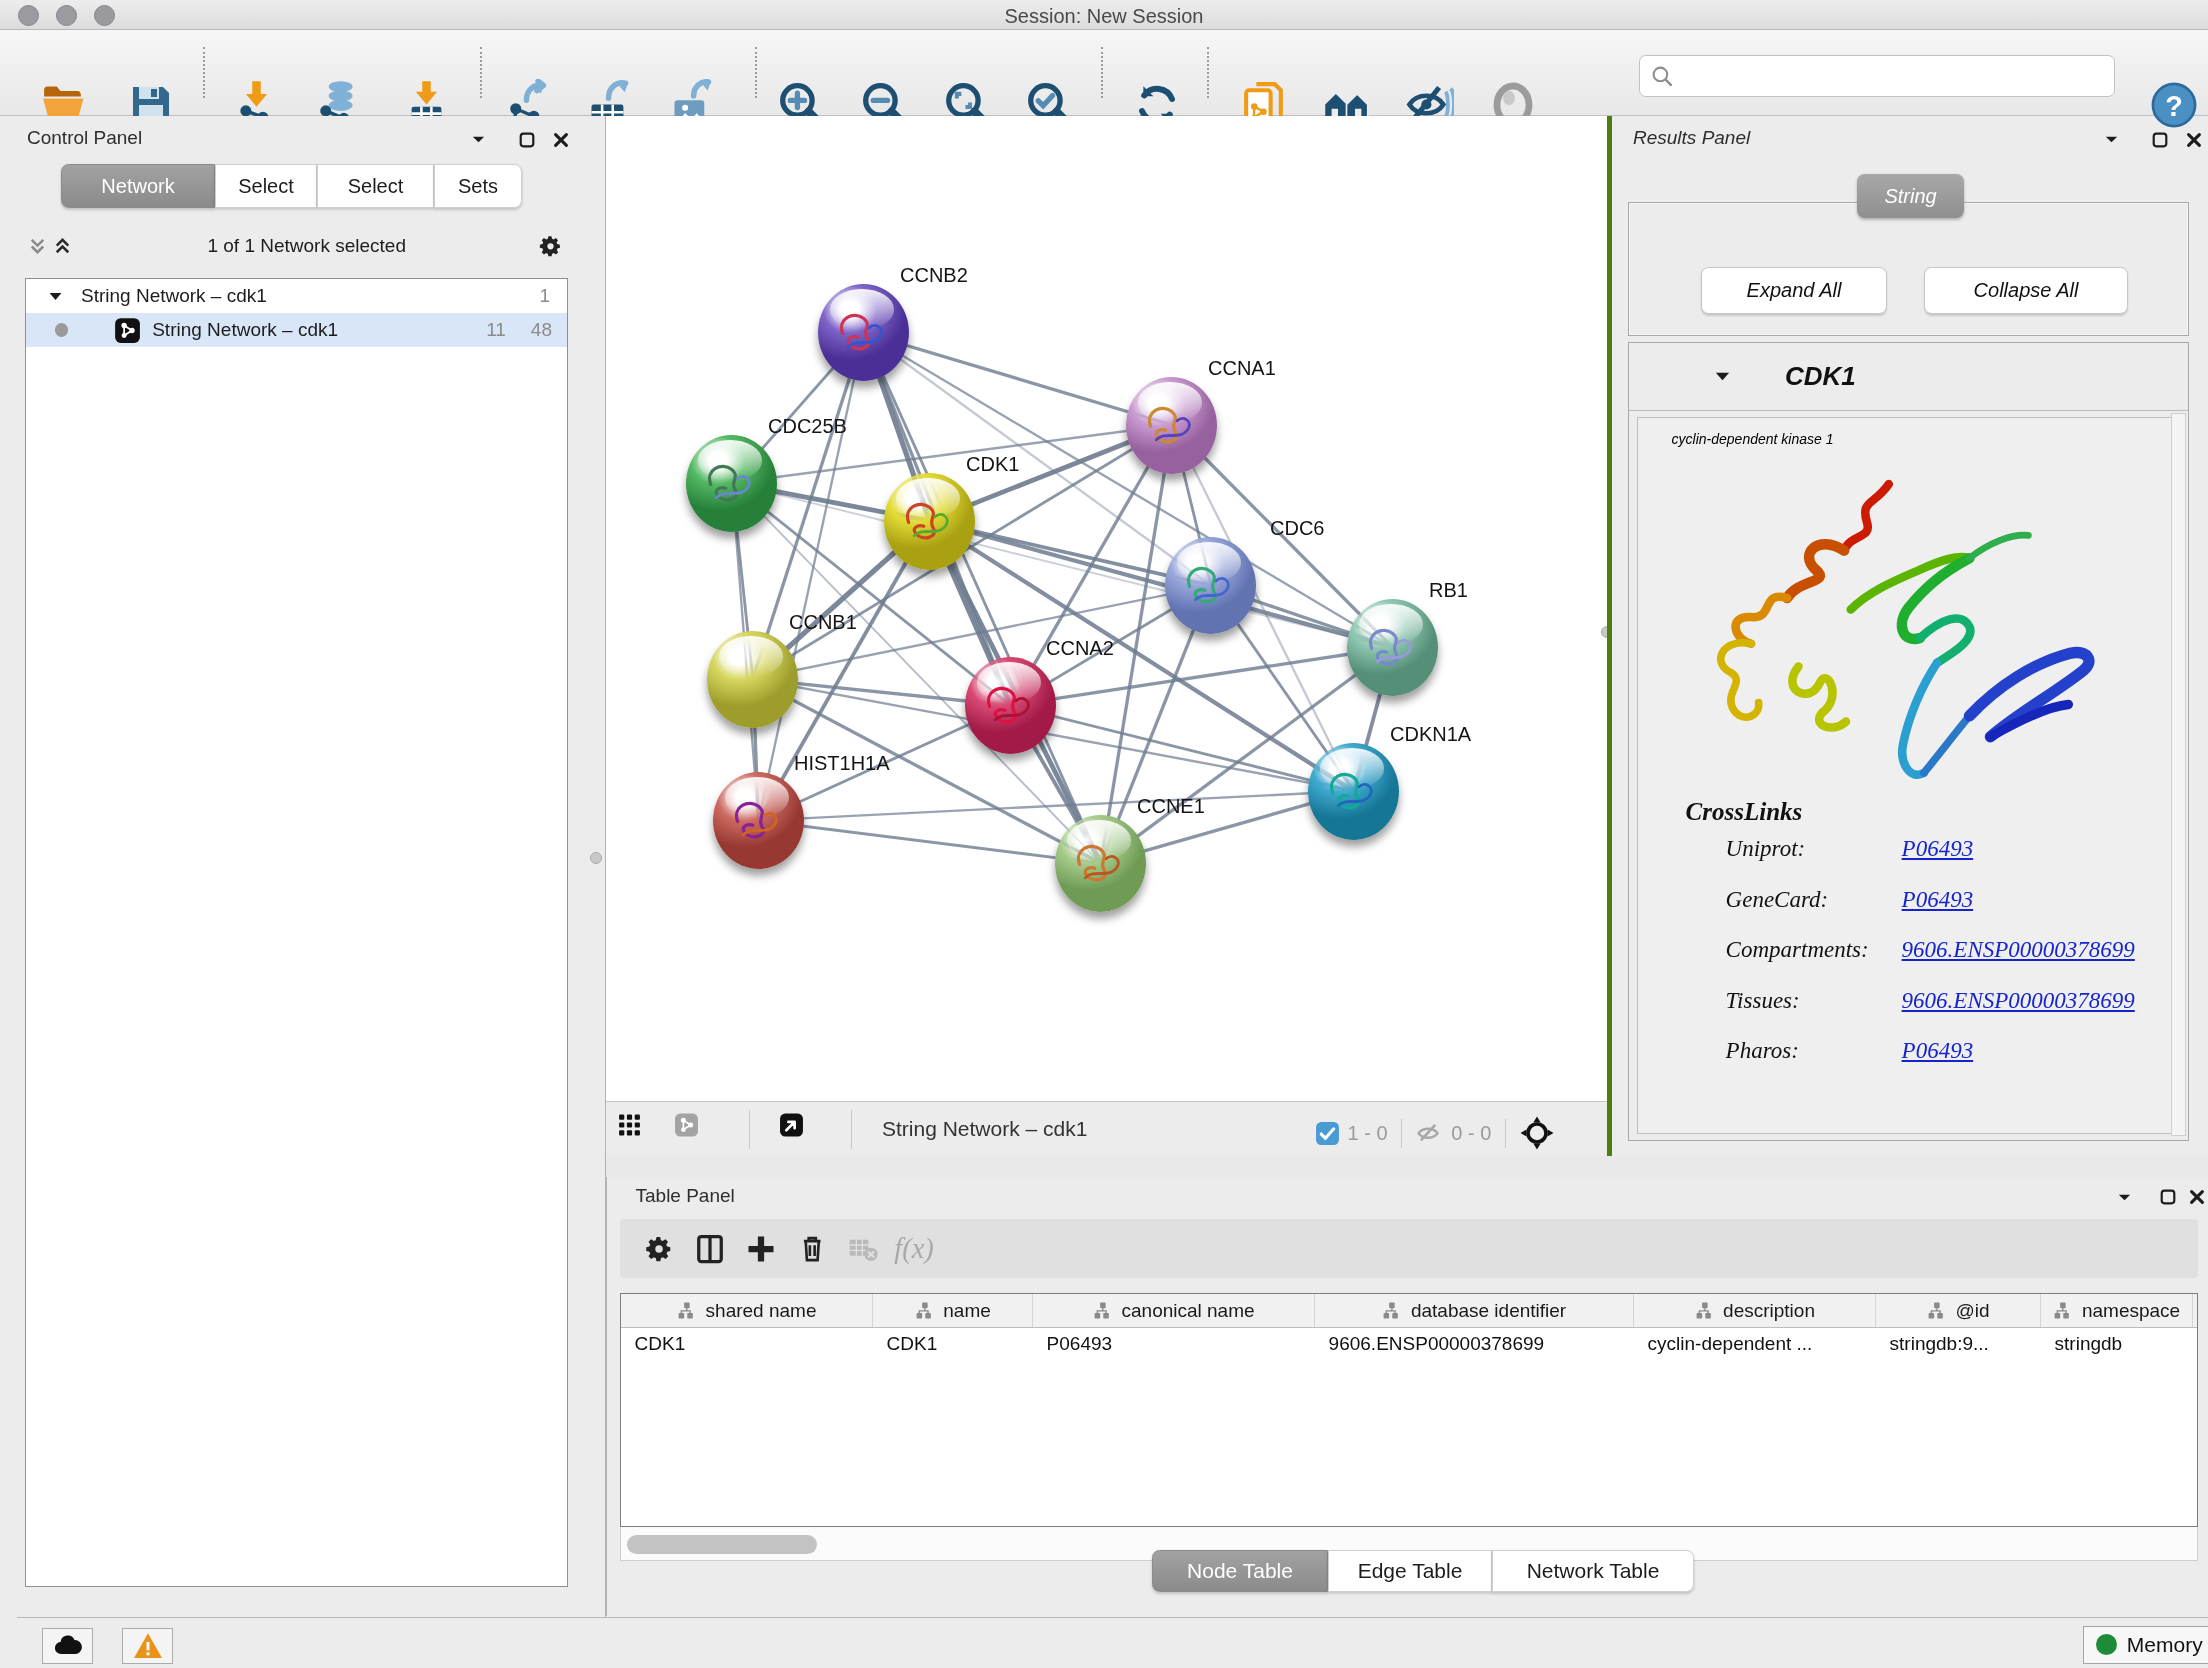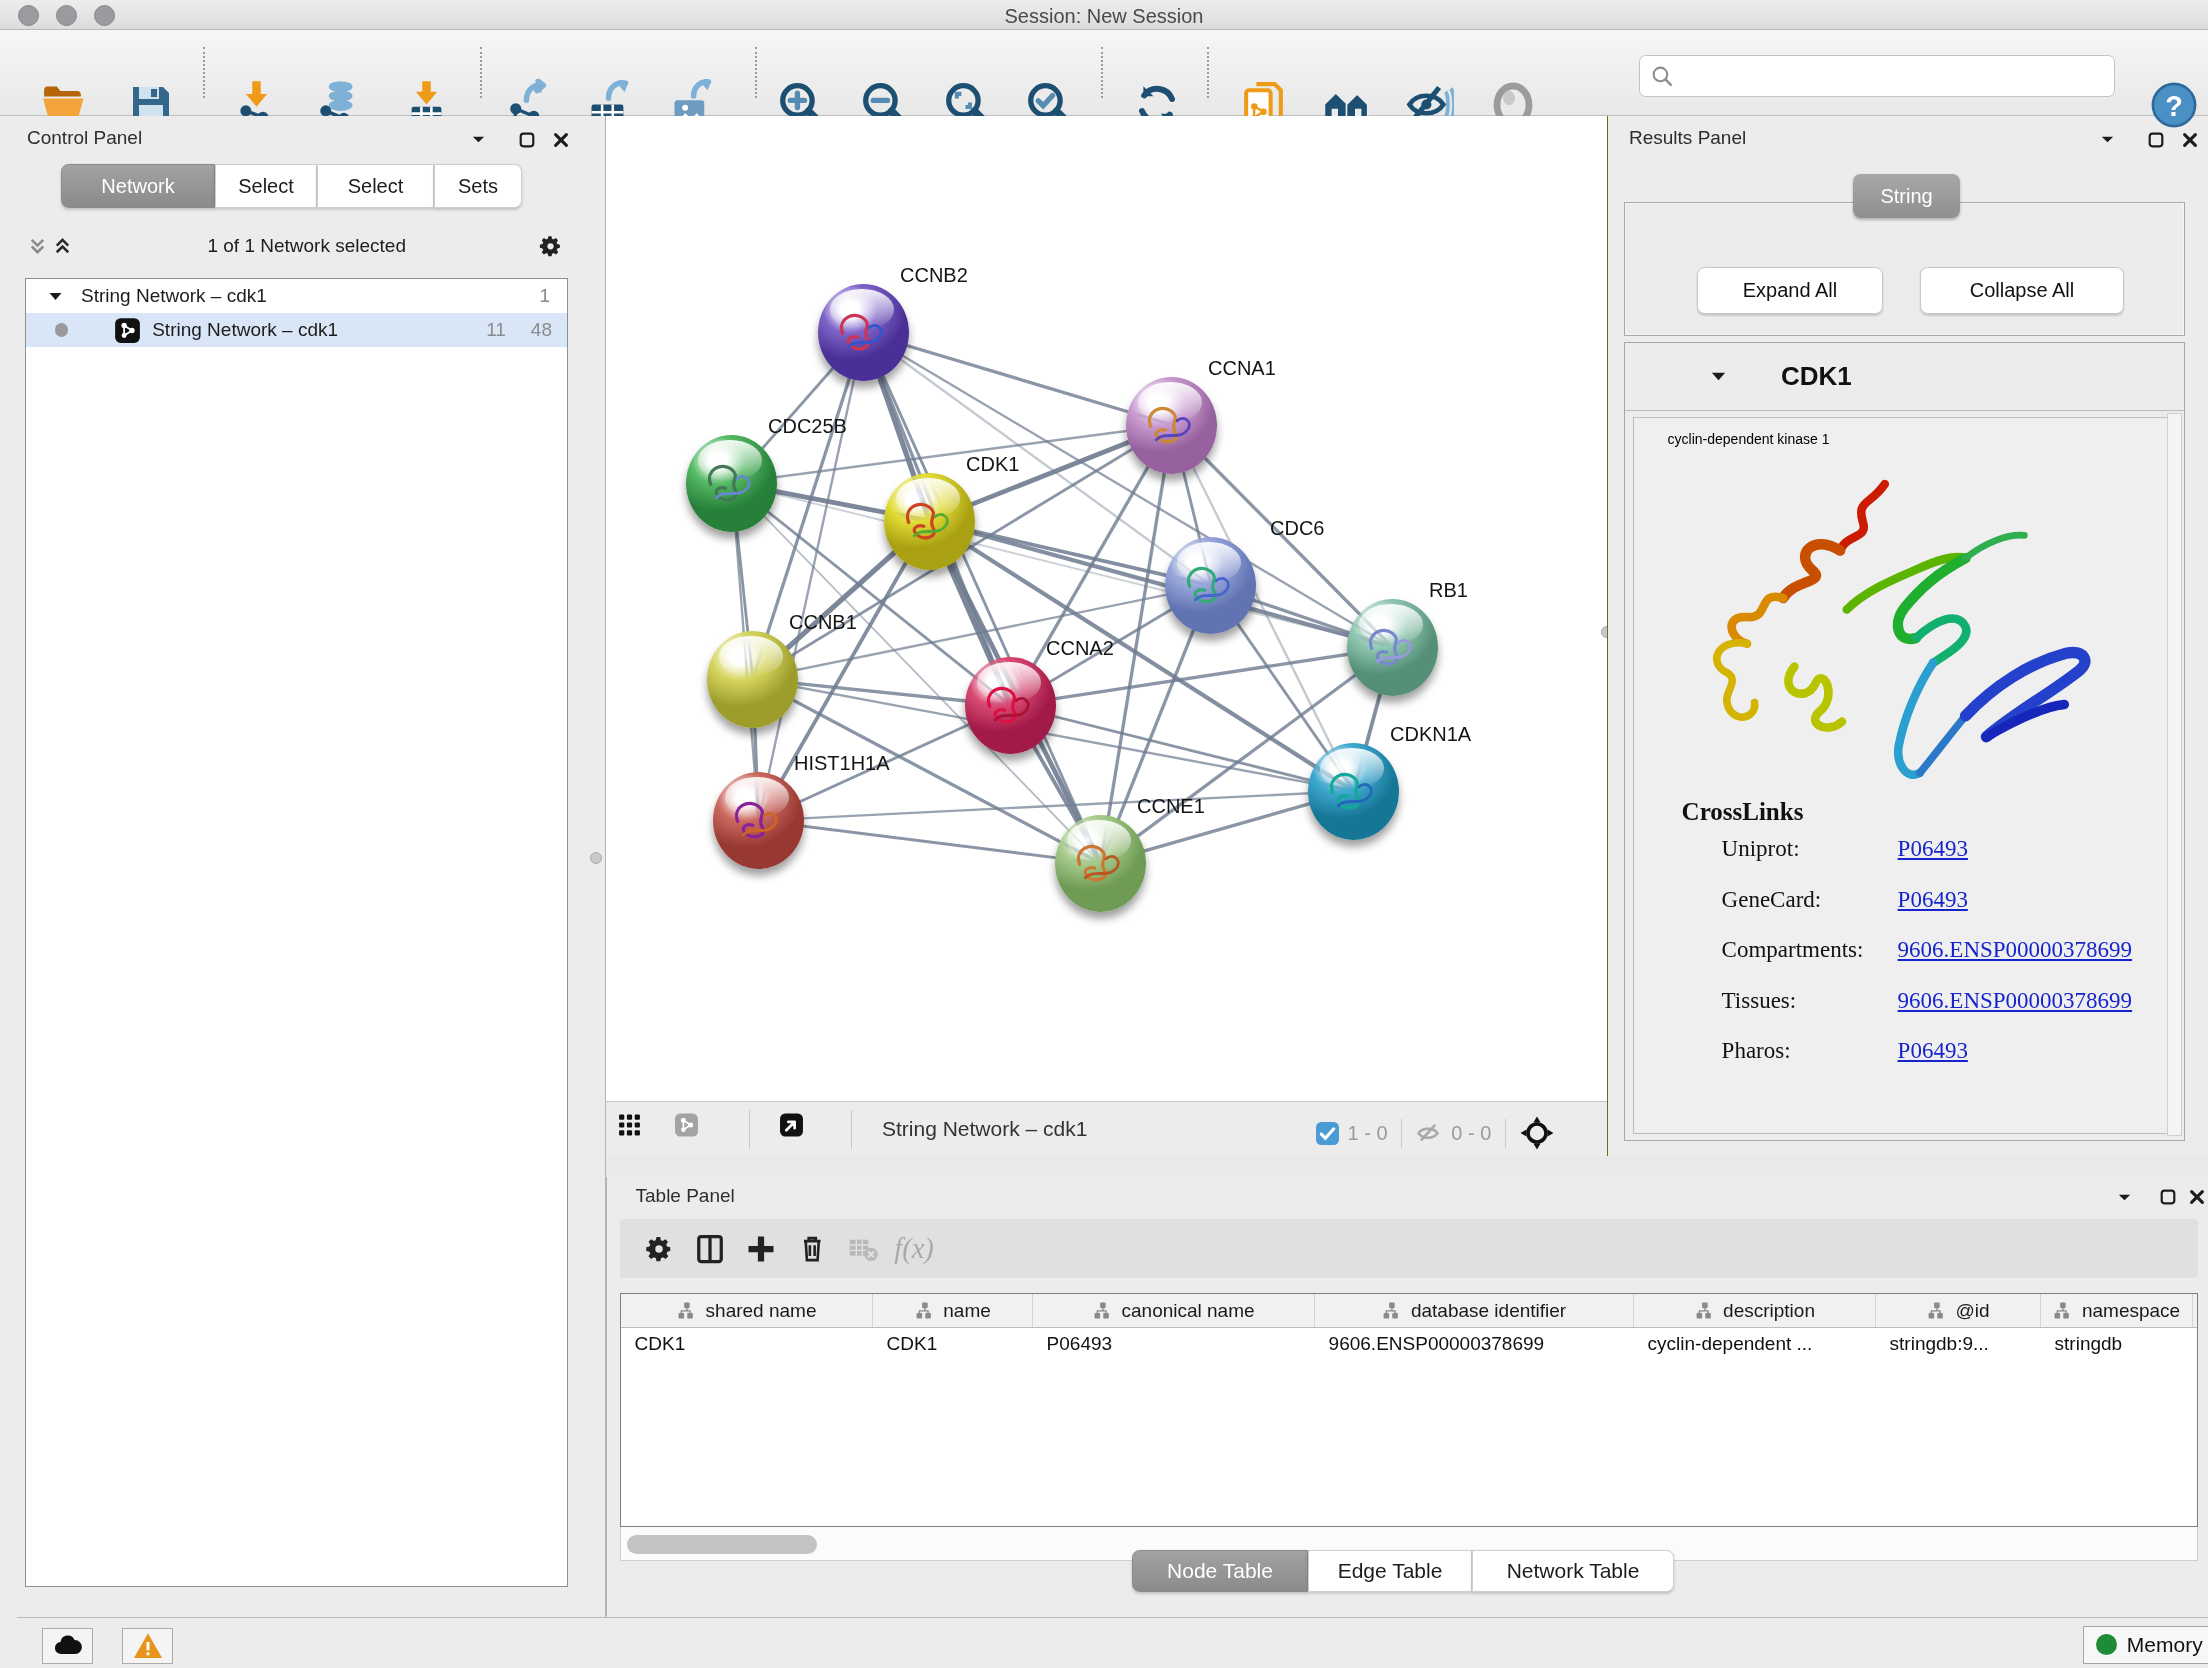--- a/index.html
+++ b/index.html
@@ -43,21 +43,21 @@
   .node .gloss { position:absolute; left:13%; top:5%; width:70%; height:42%; border-radius:50%; background:linear-gradient(rgba(255,255,255,.92), rgba(255,255,255,0)); }
   .node svg { position:absolute; left:15px; top:23px; }
   .nlabel { position:absolute; font-size:20px; font-weight:500; color:#141414; white-space:nowrap; }
   #net-bar { left:606px; top:1101px; width:1002px; height:54px; background:#ececec; border-top:1px solid #c6c6c6; }
   .nb-sep { top:7.6px; height:39px; width:0; border-left:1px solid #c9c9c9; }
   #net-bar-title { font-size:21px; color:#333; }
   .nb-count { font-size:20px; color:#9a9a9a; }
   .splitter-dot { width:12.4px; height:12.4px; border-radius:50%; background:#c9c9c9; border:1px solid #ababab; }
 
   
-  #results-panel { left:1607px; top:116px; width:523px; height:1040px; background:#ececec; border-left:1px solid #4d7c0f; }
+  #results-panel { left:1607px; top:116px; width:523px; height:1040px; background:#ececec; border-left:5px solid #4d7c0f;font-style:italic; }
   #rp-box1 { left:16px; top:86px; width:561px; height:134px; border:1px solid #a8a8a8; box-shadow:inset 0 0 0 1px #f6f6f6; }
   #rp-string-tab { left:245px; top:58px; width:107px; height:44px; border-radius:7.6px; background:linear-gradient(#a8a8a8,#8f8f8f); color:#fff; font-size:20px; display:flex; align-items:center; justify-content:center; box-shadow:0 1.9px 2.9px rgba(0,0,0,.25); }
   .rp-btn { top:64px; height:47px; background:#fff; border:1px solid #c6c6c6; border-radius:7.6px; font-size:20px; color:#111; display:flex; align-items:center; justify-content:center; box-shadow:0 1.9px 1.9px rgba(0,0,0,.15); cursor:pointer; }
   #rp-box2 { left:16px; top:226px; width:561px; height:799px; border:1px solid #a8a8a8; }
   #rp-cdk1-head { left:0; top:0; width:559px; height:68px; border-bottom:1px solid #bbb; display:flex; align-items:center; }
   #rp-inner { left:7.6px; top:74px; width:544px; height:717px; border:1px solid #bdbdbd; background:#efefef; }
   #rp-scroll { left:542px; top:70px; width:15px; height:723px; background:#f4f4f4; border:1px solid #cfcfcf; }
   .xl-row { position:absolute; left:0; width:100%; height:44px; }
   .xl-label { position:absolute; left:88px; font-family:"Liberation Serif", serif; font-size:23px; color:#111; }
   .xl-link { position:absolute; left:264px; font-family:"Liberation Serif", serif; font-size:23px; color:#1624cc; text-decoration:underline; cursor:pointer; }
@@ -763,21 +763,21 @@
         <div class="td" style="width: 319px; flex: 0 0 319px;">9606.ENSP00000378699</div>
         <div class="td" style="width: 242px; flex: 0 0 242px;">cyclin-dependent ...</div>
         <div class="td" style="width: 165px; flex: 0 0 165px;">stringdb:9...</div>
         <div class="td" style="width: 152px; flex: 0 0 152px;">stringdb</div>
       </div>
   </div>
   <div id="tp-hscroll" class="abs">
     <div id="tp-hthumb" class="abs"></div>
   </div>
   <div id="tp-tabs" class="abs">
-      <div class="tab sel" style="width: 176px;">Node Table</div>
+      <div class="tab sel" style="width: 176px; margin-left: 20px;">Node Table</div>
       <div class="tab" style="width: 164px;">Edge Table</div>
       <div class="tab" style="width: 202px;">Network Table</div>
     </div>
 </div>
 
 <div id="statusbar" class="abs">
   <div class="sb-btn abs" style="left:25px">
     <svg width="32" height="32" viewBox="0 0 24 24">
         <path d="M7 18a4.5 4.5 0 0 1-.6-9 5.5 5.5 0 0 1 10.6-1.4A4 4 0 0 1 17.5 18z" fill="#111"></path>
       </svg>

